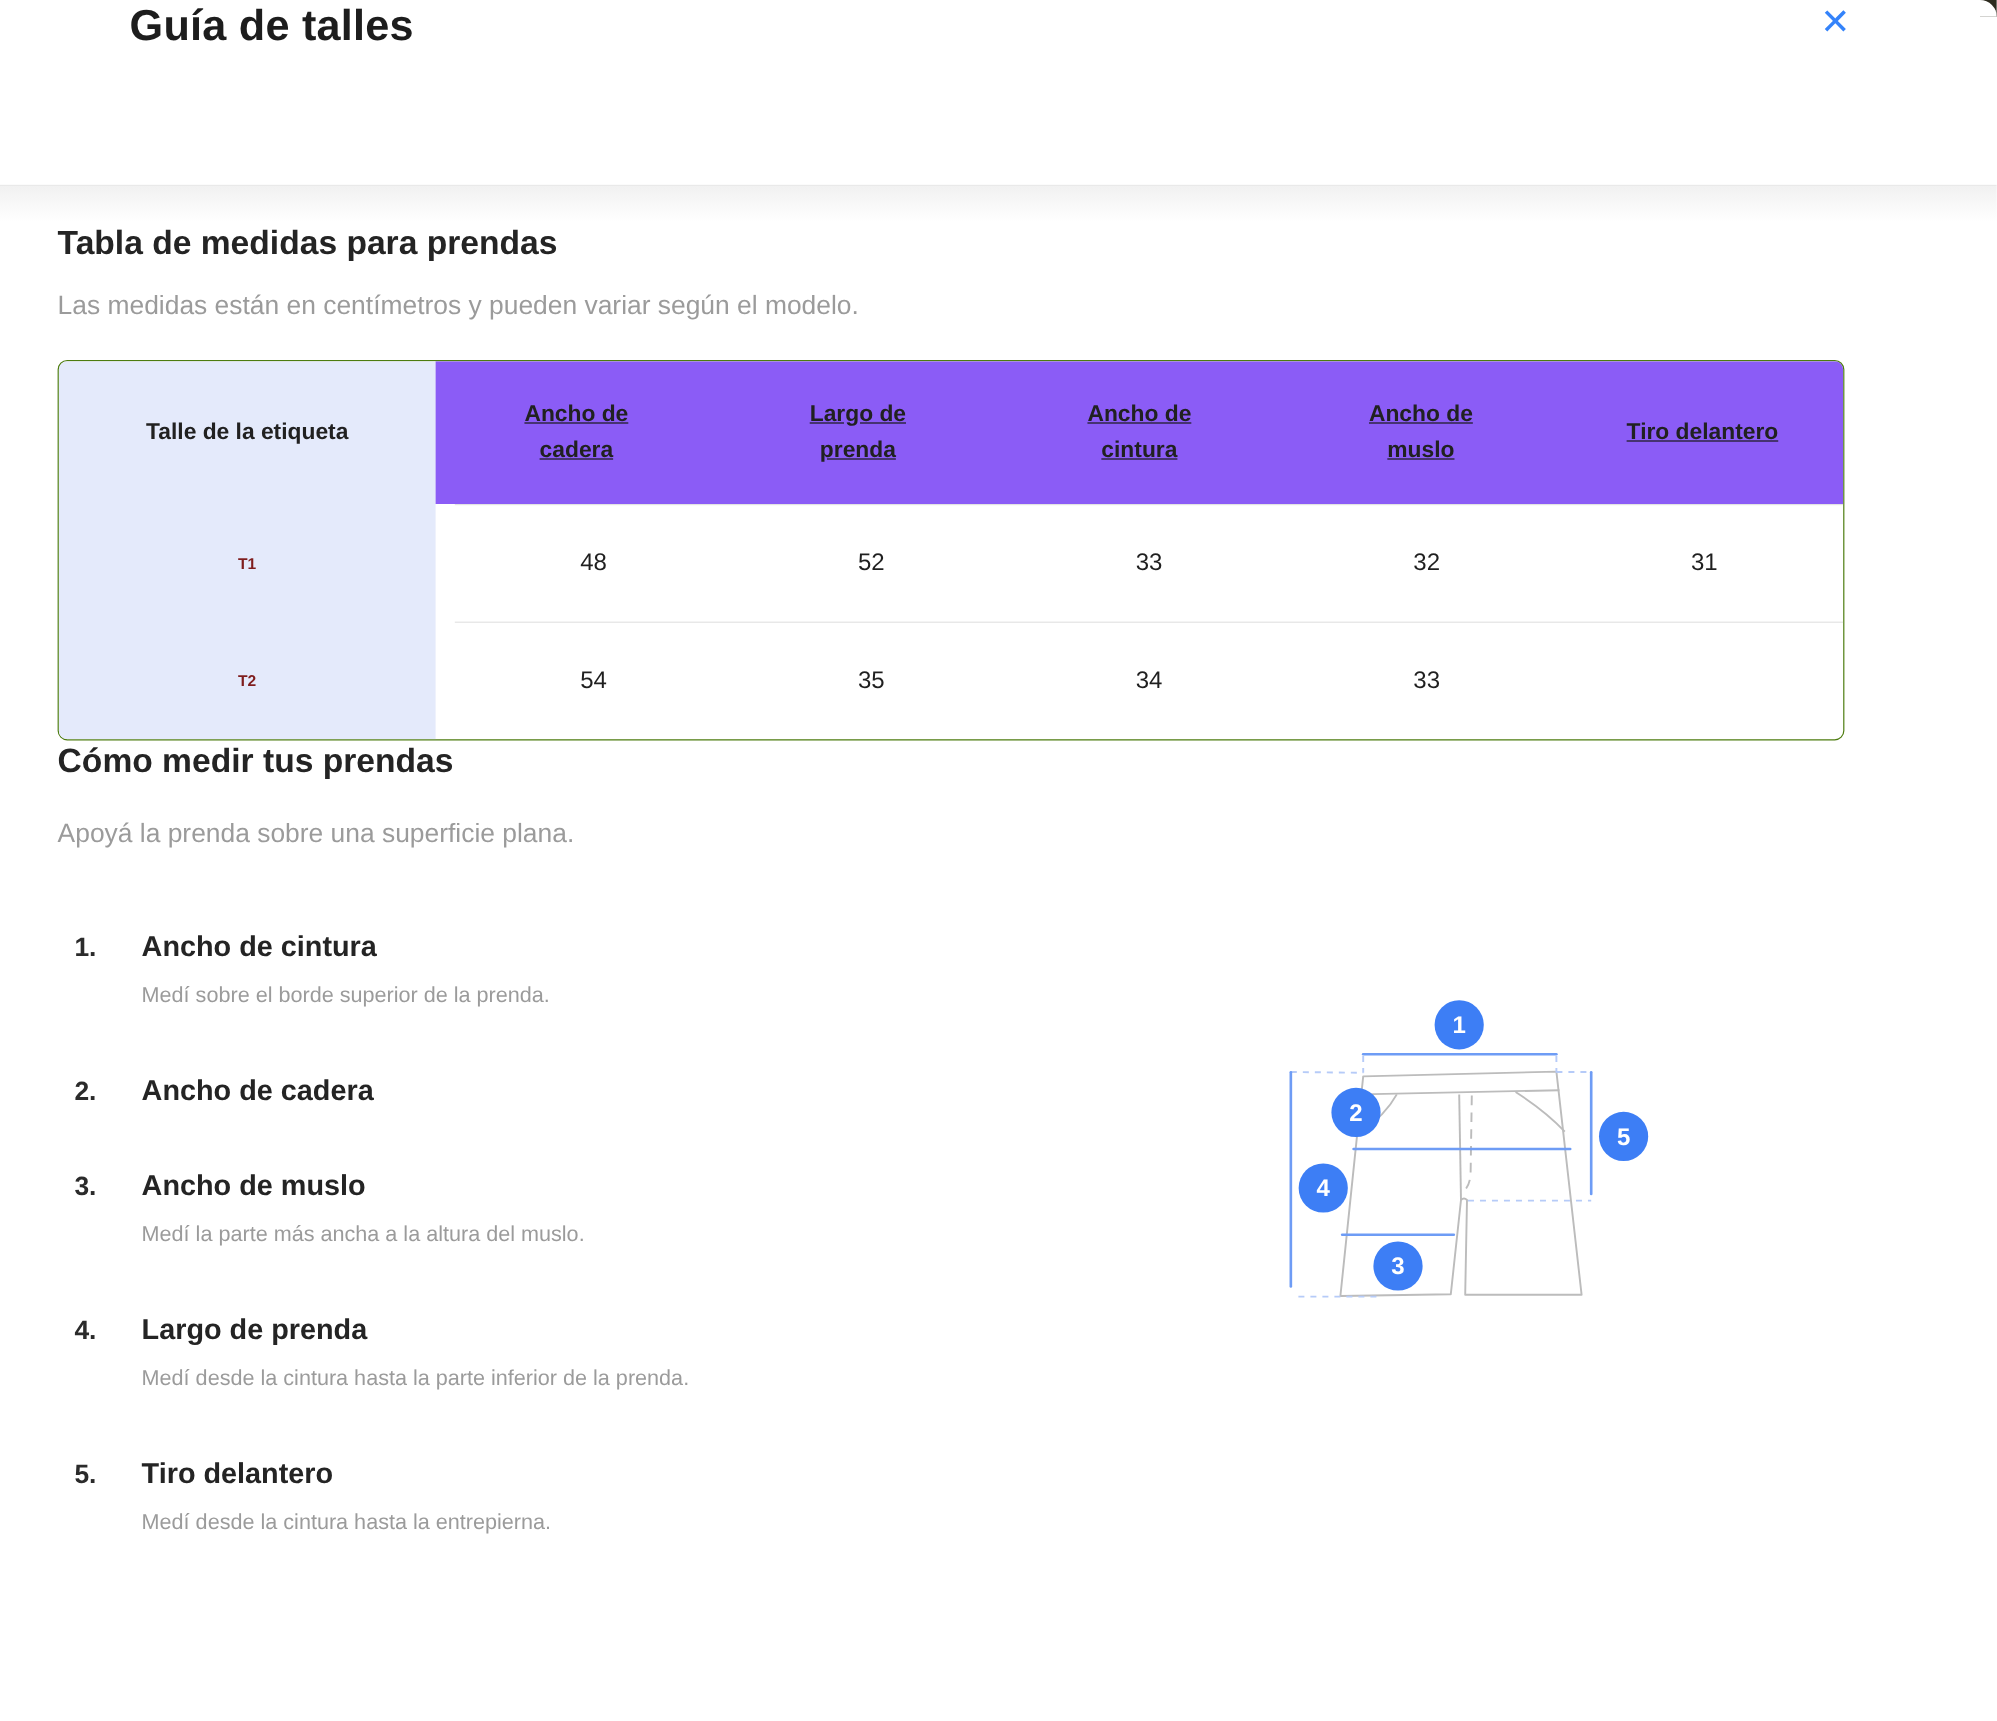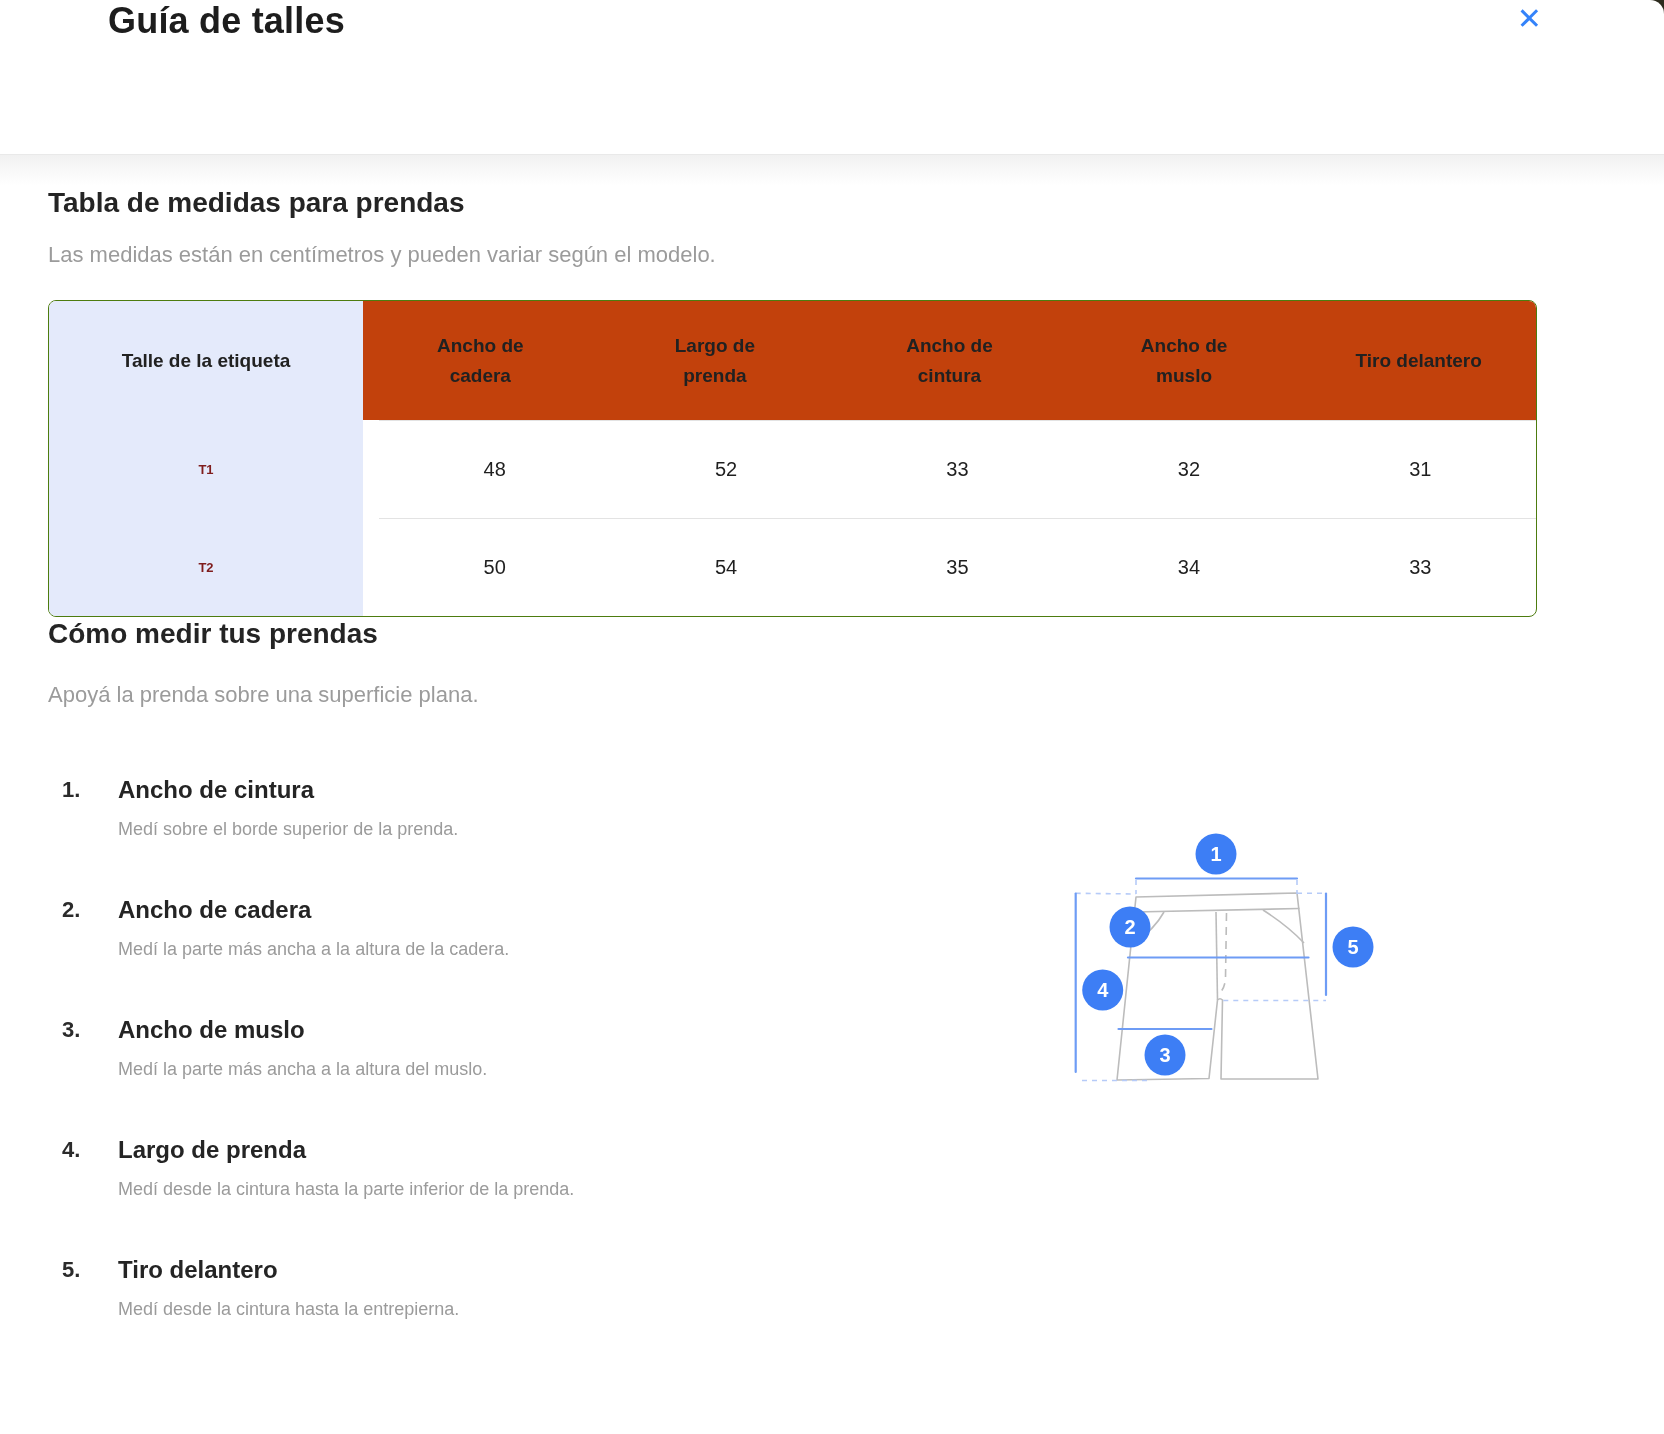--- a/index.html
+++ b/index.html
@@ -106,23 +106,24 @@
     justify-content: center;
   }
   .st-label-header {
     font-size: 19px;
     font-weight: 700;
     color: #212121;
   }
   .st-row-label { font-size: 13px; font-weight: 700; color: #7f1d1d; }
   .st-data { display: grid; grid-template-rows: 119px 98px 98px; }
   .st-head-row {
-    background: #c2410c;
+    background: #8b5cf6;
     display: grid;
     grid-template-columns: repeat(5, 1fr);
+    text-decoration: underline;
   }
   .st-head-cell {
     display: flex;
     align-items: center;
     justify-content: center;
     font-size: 19px;
     font-weight: 700;
     color: #212121;
     text-align: center;
     line-height: 30px;
@@ -227,21 +228,20 @@
           <div class="st-head-cell">Tiro delantero</div>
         </div>
         <div class="st-body-row">
           <div class="st-cell">48</div>
           <div class="st-cell">52</div>
           <div class="st-cell">33</div>
           <div class="st-cell">32</div>
           <div class="st-cell">31</div>
         </div>
         <div class="st-body-row">
-          <div class="st-cell">50</div>
           <div class="st-cell">54</div>
           <div class="st-cell">35</div>
           <div class="st-cell">34</div>
           <div class="st-cell">33</div>
         </div>
       </div>
     </div>
   </section>
 
   <section class="sec-howto">
@@ -253,21 +253,20 @@
         <div class="step-num">1.</div>
         <div class="step-body">
           <div class="step-title">Ancho de cintura</div>
           <div class="step-desc">Medí sobre el borde superior de la prenda.</div>
         </div>
       </div>
       <div class="step">
         <div class="step-num">2.</div>
         <div class="step-body">
           <div class="step-title">Ancho de cadera</div>
-          <div class="step-desc">Medí la parte más ancha a la altura de la cadera.</div>
         </div>
       </div>
       <div class="step">
         <div class="step-num">3.</div>
         <div class="step-body">
           <div class="step-title">Ancho de muslo</div>
           <div class="step-desc">Medí la parte más ancha a la altura del muslo.</div>
         </div>
       </div>
       <div class="step">

